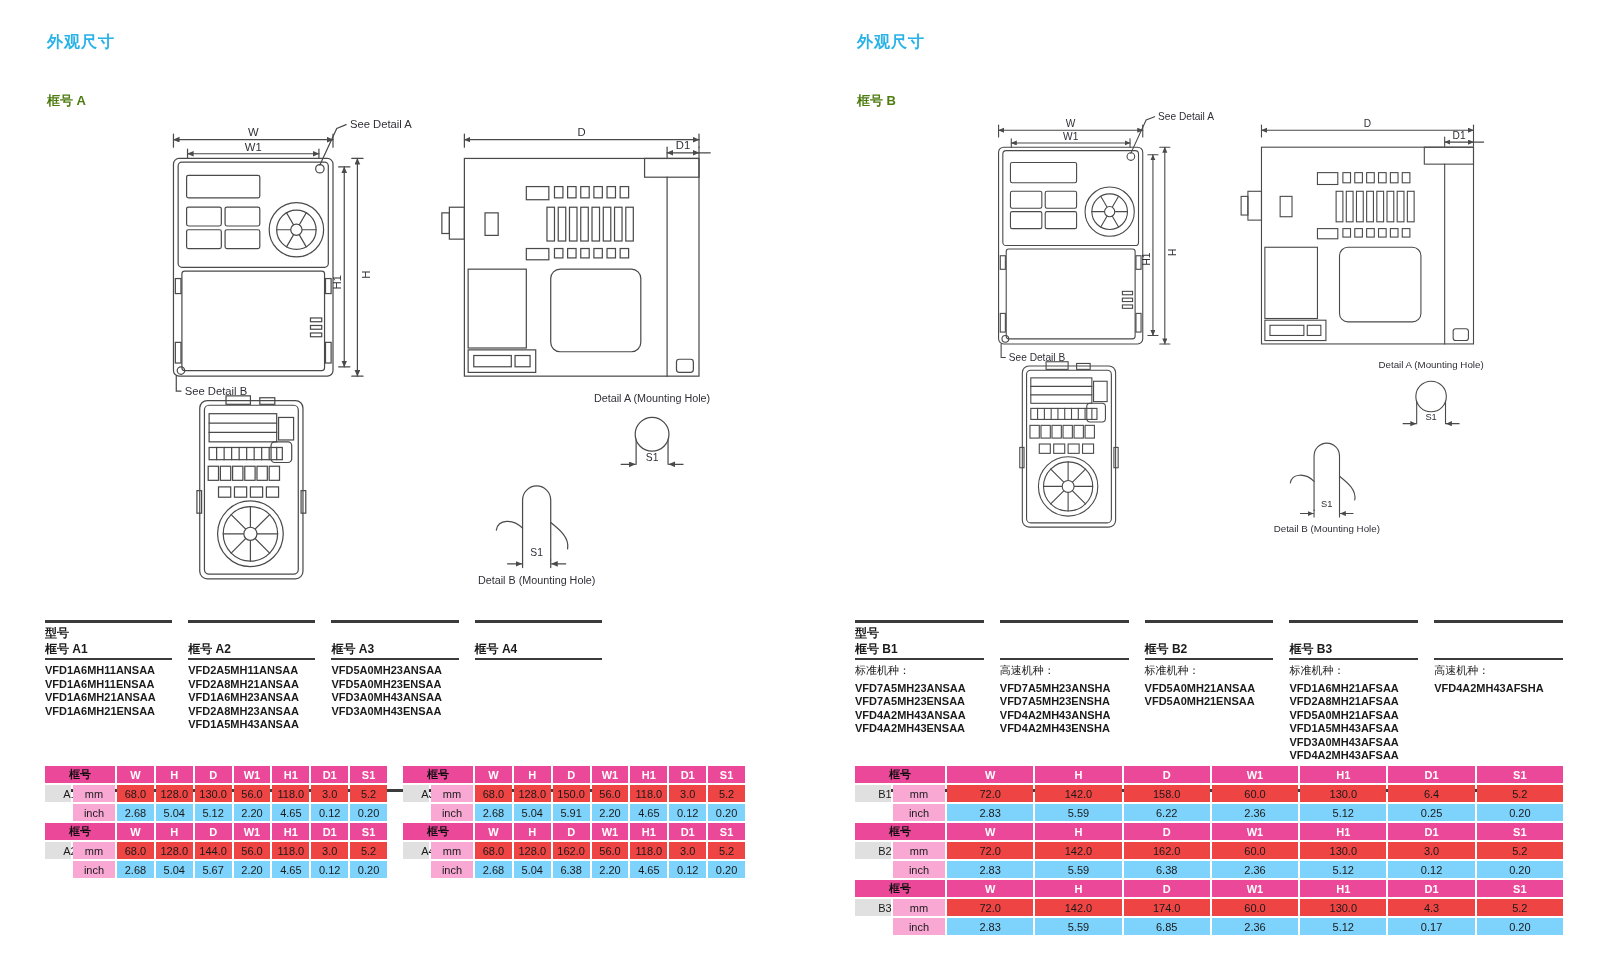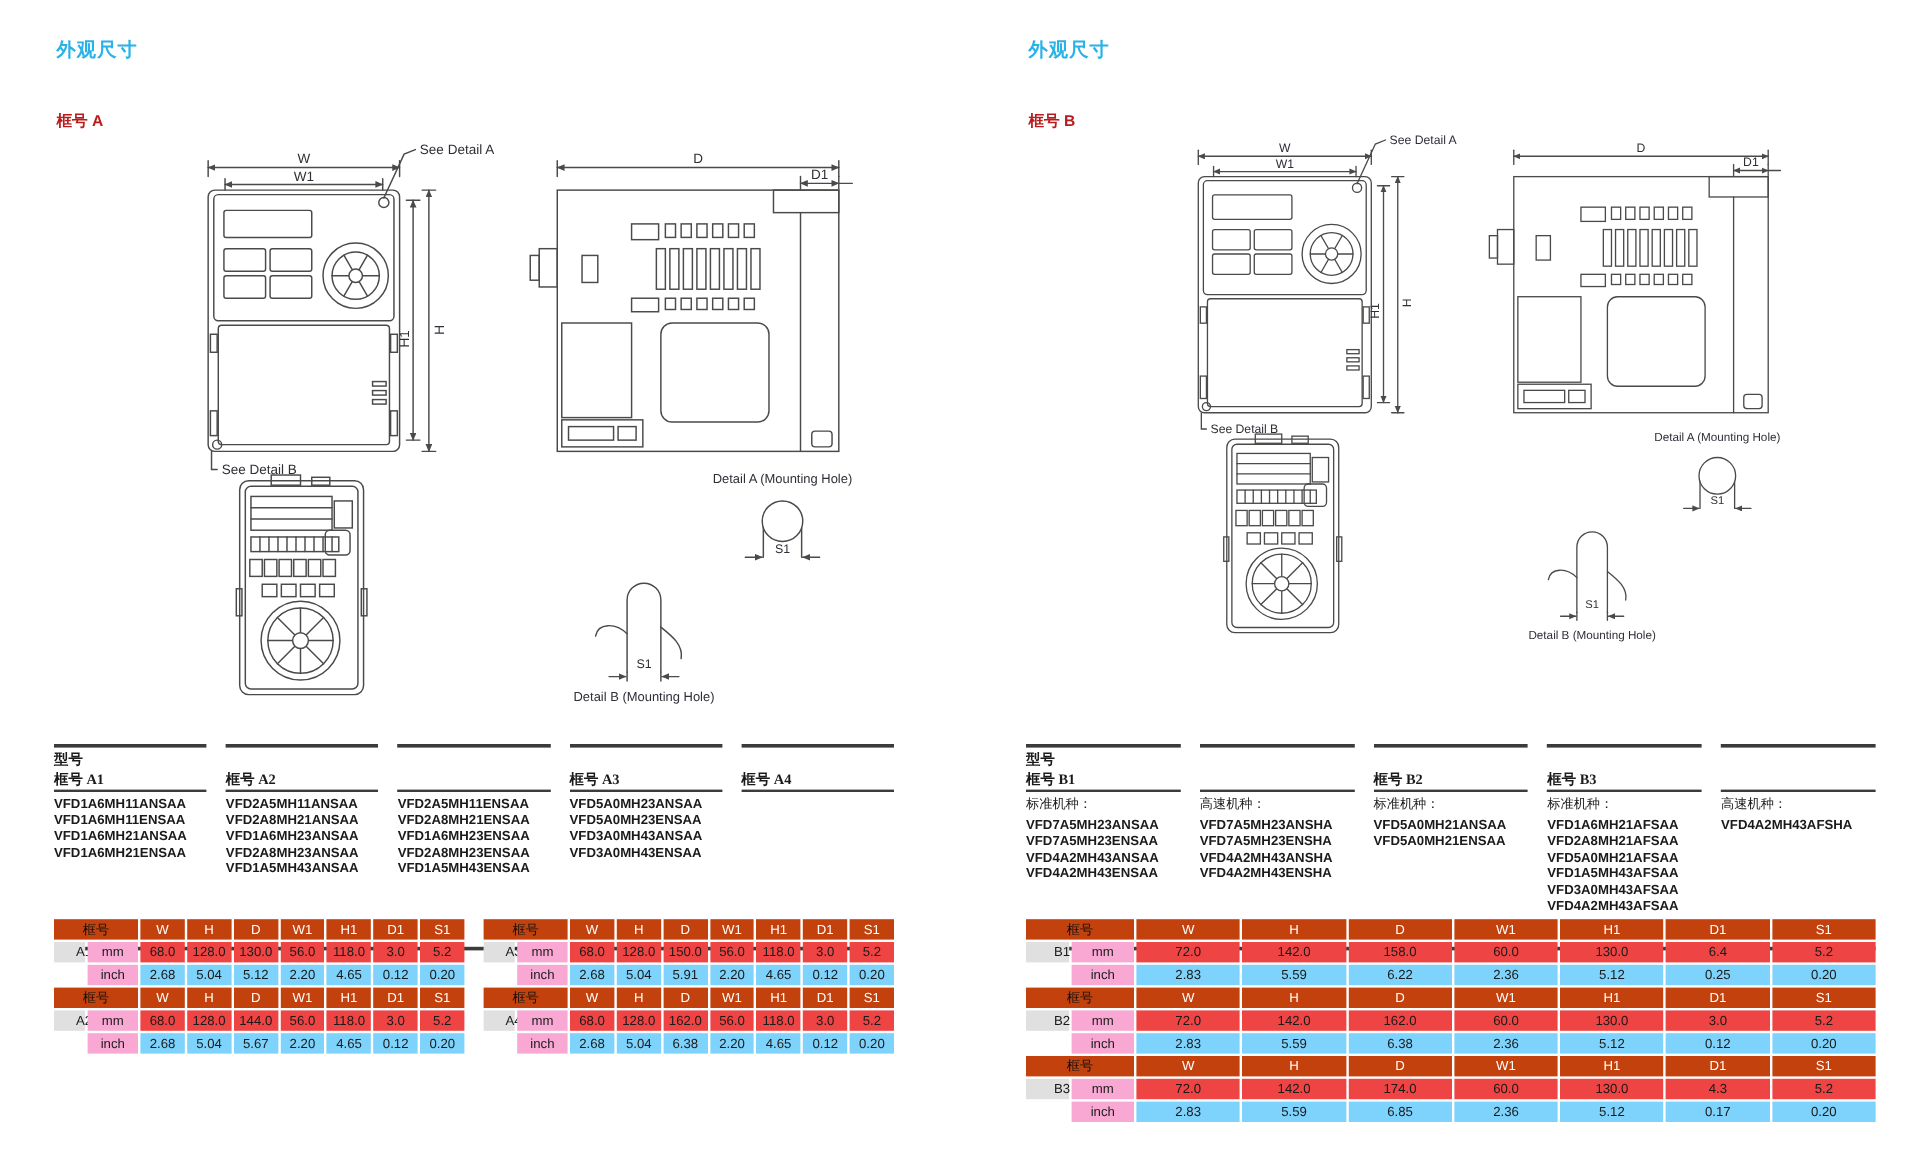--- a/index.html
+++ b/index.html
@@ -5,44 +5,44 @@
   html,body{margin:0;padding:0;}
   body{
     width:1599px;height:960px;position:relative;background:#ffffff;
     font-family:"Liberation Sans","DejaVu Sans",sans-serif;color:#1a1a1a;
     overflow:hidden;
   }
   .col{position:absolute;top:32px;}
   #colA{left:45px;width:700px;}
   #colB{left:855px;width:708px;}
   .sec-title{position:absolute;top:0;left:2px;font-size:16px;font-weight:bold;color:#29b2e8;letter-spacing:1px;}
-  .frame-label{position:absolute;top:60px;left:2px;font-size:13px;font-weight:bold;color:#b91c1c;}
+  .frame-label{position:absolute;top:60px;left:2px;font-size:13px;font-weight:bold;color:#4d7c0f;}
   .drawings{position:absolute;}
   #colA .drawings{left:100px;top:72px;width:620px;height:488px;}
   #colB .drawings{left:118px;top:66px;width:560px;height:441px;}
 
   
   .modeltbl{position:absolute;top:588px;left:0;display:grid;grid-template-columns:repeat(5,1fr);column-gap:16px;height:172px;width:100%;}
   .mcol{border-top:3px solid #3b3b3b;border-bottom:3px solid #3b3b3b;min-width:0;}
   .mhead{height:32px;padding-top:3px;border-bottom:2px solid #3b3b3b;}
   .mtitle{font-weight:bold;font-size:12px;height:15px;line-height:15px;}
-  .mframe{font-weight:bold;font-size:12px;height:16px;line-height:16px;font-family:Liberation Serif, serif;}
+  .mframe{font-weight:bold;font-size:12px;height:16px;line-height:16px;}
   .mtype{font-size:11px;line-height:13.5px;padding-top:4px;}
   .mtype:empty{display:none;}
   .mlist{font-size:11px;line-height:13.5px;padding-top:4px;white-space:pre-line;font-weight:bold;}
 
   
   .dimwrap{position:absolute;top:734px;left:0;width:100%;}
   #colA .dimwrap{display:flex;gap:16px;}
   #colA .dimgroup{flex:1;}
   .dimtbl{display:grid;gap:2px;margin-bottom:2px;font-size:11px;}
   .dimtbl.a{grid-template-columns:26px 42px repeat(7,1fr);}
   .dimtbl.b{grid-template-columns:36px 52px repeat(7,1fr);}
   .c{display:flex;align-items:center;justify-content:center;height:17px;min-width:0;}
-  .hd{background:#c2410c;color:#fff;font-weight:normal;}
+  .hd{background:#ec4899;color:#fff;font-weight:bold;}
   .hf{grid-column:1/3;color:#101010;}
   .idc{grid-row:span 2;background:#e0e0e0;padding-left:24px;}
   .un{background:#f9a8d4;}
   .vm{background:#ef4444;}
   .vi{background:#7dd3fc;}
 
   svg text{font-family:"Liberation Sans","DejaVu Sans",sans-serif;}
   .defs-holder{position:absolute;width:0;height:0;overflow:hidden;}
 </style>
 </head>
@@ -243,31 +243,20 @@
       </div>
       <div class="mlist">VFD2A5MH11ANSAA
 VFD2A8MH21ANSAA
 VFD1A6MH23ANSAA
 VFD2A8MH23ANSAA
 VFD1A5MH43ANSAA</div>
     </div>
     <div class="mcol">
       <div class="mhead">
         <div class="mtitle"></div>
-        <div class="mframe"></div>
-      </div>
-      <div class="mlist">VFD2A5MH11ENSAA
-VFD2A8MH21ENSAA
-VFD1A6MH23ENSAA
-VFD2A8MH23ENSAA
-VFD1A5MH43ENSAA</div>
-    </div>
-    <div class="mcol">
-      <div class="mhead">
-        <div class="mtitle"></div>
         <div class="mframe">框号 A3</div>
       </div>
       <div class="mlist">VFD5A0MH23ANSAA
 VFD5A0MH23ENSAA
 VFD3A0MH43ANSAA
 VFD3A0MH43ENSAA</div>
     </div>
     <div class="mcol">
       <div class="mhead">
         <div class="mtitle"></div>

